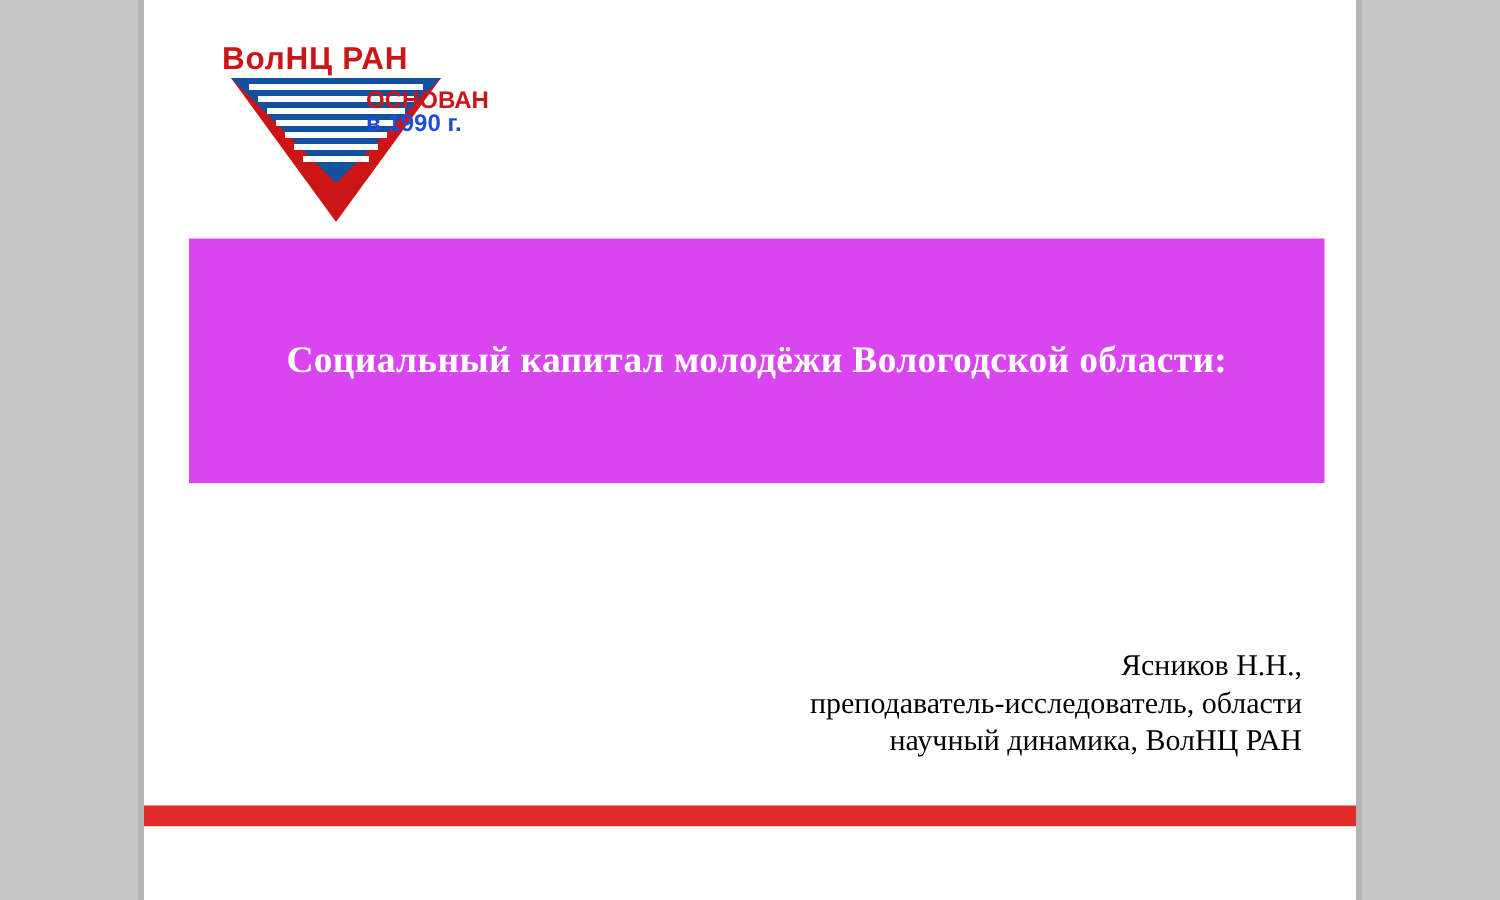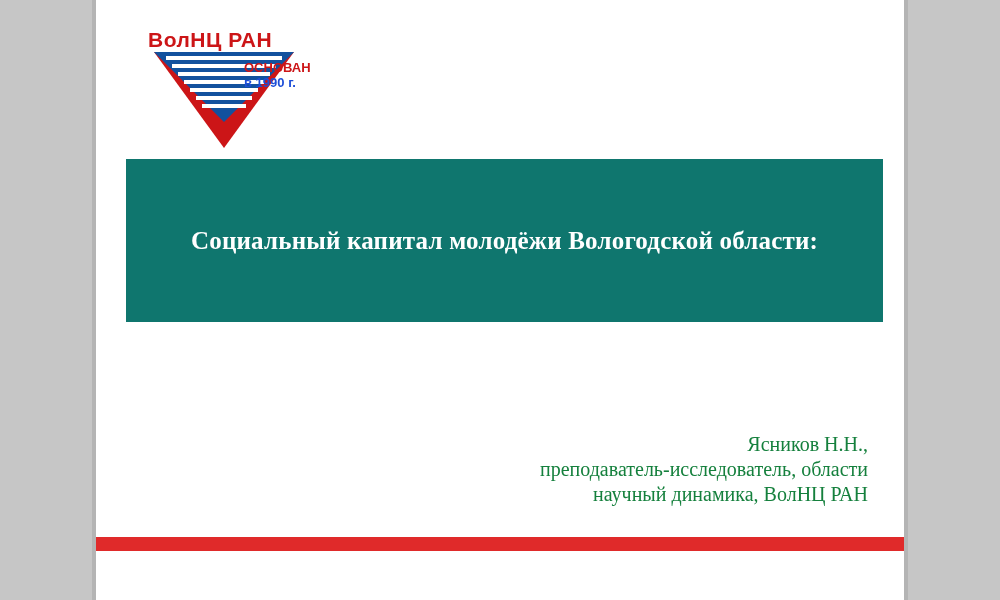--- a/index.html
+++ b/index.html
@@ -89,35 +89,35 @@
     margin: 0 auto 4px auto;
   }
   .logo-founded {
     position: absolute;
     left: 100px;
     top: 50px;
     width: 88px;
     z-index: 5;
     font-family: "Liberation Sans", sans-serif;
     font-weight: bold;
-    font-size: 13px;
+    font-size: 16px;
     color: #cc1517;
     line-height: 15px;
     text-align: left;
   }
   .logo-founded .l2 { color: #1d4ed8; }
 
   
   .title-band {
     position: absolute;
     left: 30px;
     top: 159px;
     width: 757px;
     height: 163px;
-    background: #0f766e;
+    background: #d946ef;
     display: flex;
     align-items: center;
     justify-content: center;
   }
   .title-text {
     color: #ffffff;
     font-family: "Liberation Serif", serif;
     font-weight: bold;
     font-size: 25px;
     line-height: 36px;
@@ -129,21 +129,21 @@
   
   .author-block {
     position: absolute;
     right: 36px;
     top: 432px;
     width: 560px;
     text-align: right;
     font-family: "Liberation Serif", serif;
     font-size: 20px;
     line-height: 25px;
-    color: #15803d;
+    color: #000000;
   }
   .author-block div { white-space: nowrap; }
 
   
   .red-bar {
     position: absolute;
     left: 0px;
     top: 537px;
     width: 808px;
     height: 14px;

